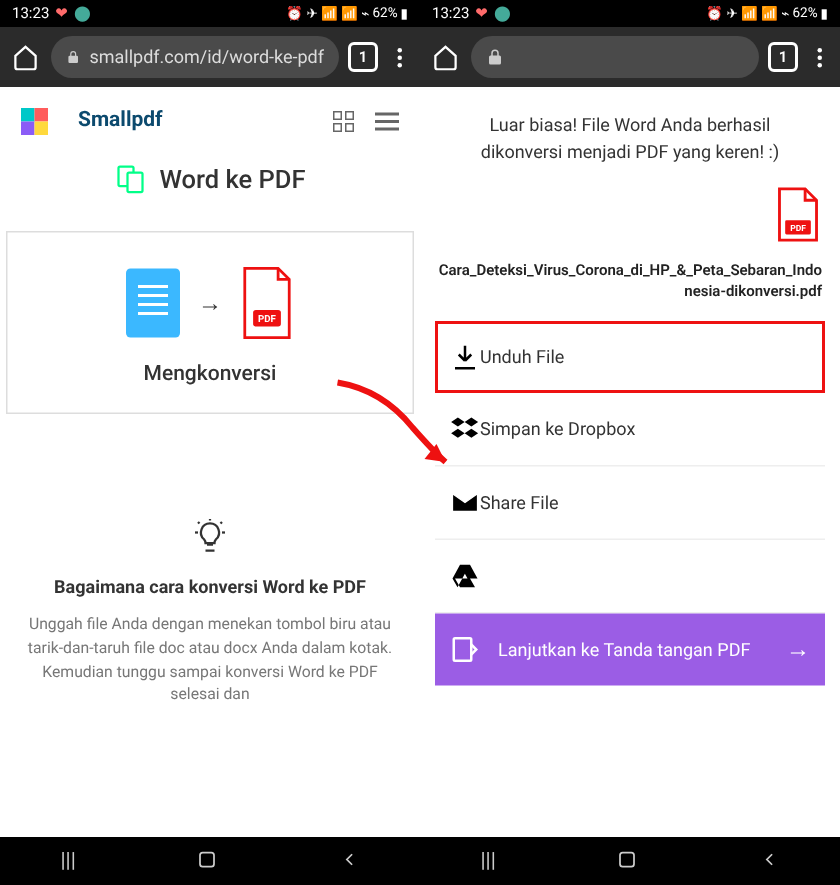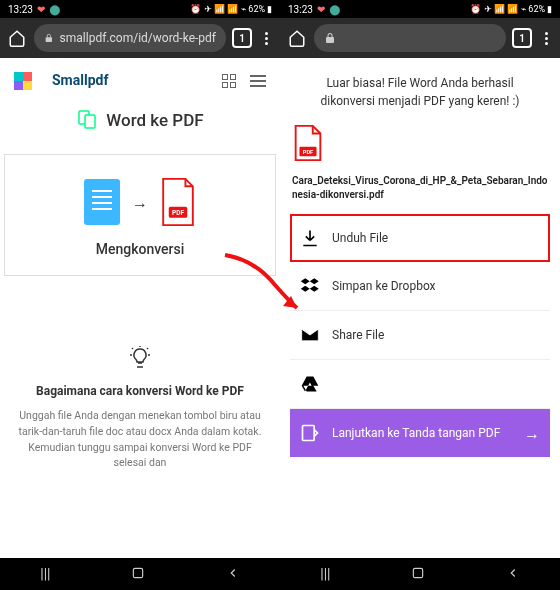--- a/index.html
+++ b/index.html
@@ -39,25 +39,25 @@
 .doc-blue{width:40px;height:50px}
 .arrow-sm{color:#333;font-size:16px}
 .convert-label{font-size:14px;color:#333;font-weight:500}
 .hint-section{text-align:center;padding:60px 18px 0}
 .bulb{width:24px;height:24px;margin:0 auto 10px}
 .hint-title{font-size:12px;font-weight:700;color:#333;margin-bottom:10px}
 .hint-text{font-size:10.5px;color:#777;line-height:1.5}
 .nav-bar{position:absolute;bottom:0;left:0;width:280px;height:32px;background:#000;display:flex;align-items:center;justify-content:space-around}
 .nav-bar svg,.nav-bar div{color:#fff}
 .success-msg{text-align:center;padding:16px 18px 10px;font-size:12px;color:#333;line-height:1.5}
-.file-display{text-align:left;padding:4px 12px 12px}
+.file-display{text-align:right;padding:4px 12px 12px}
 .pdf-icon{width:32px;height:38px;margin:0 auto 8px}
 .file-name{font-size:10px;font-weight:600;color:#222;line-height:1.4;word-break:break-all}
 .action-list{padding:0 10px}
-.action-item{display:flex;align-items:center;gap:12px;padding:14px 10px;border-bottom:1px solid #eee;font-size:12px;color:#333}
+.action-item{display:flex;align-items:center;gap:0;padding:14px 10px;border-bottom:1px solid #eee;font-size:12px;color:#333}
 .action-item.highlight{border:2px solid #e11;padding:12px 8px}
 .action-item.purple{background:#9b5de5;color:#fff;border:none;justify-content:space-between}
 .action-icon{width:20px;height:20px;flex-shrink:0}
 .purple-left{display:flex;align-items:center;gap:12px}
 .red-arrow{position:absolute;left:215px;top:250px;z-index:10;pointer-events:none}
 </style>
 </head>
 <body>
 
 <div class="screens">

